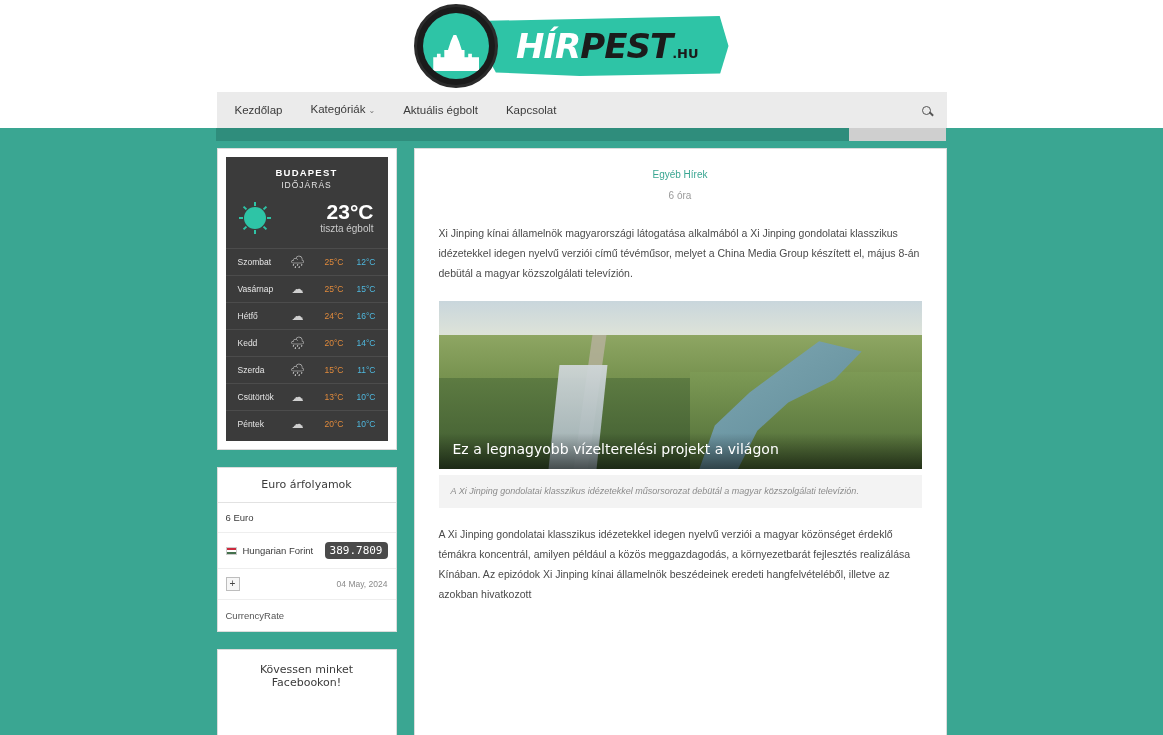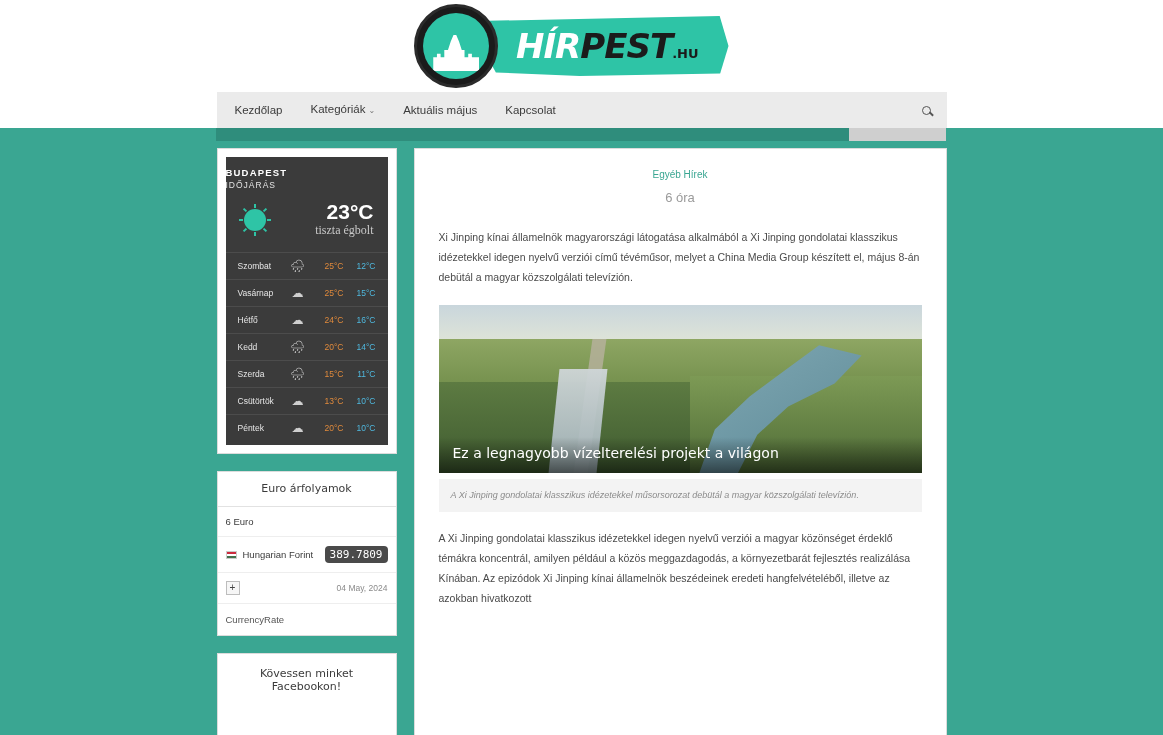--- a/index.html
+++ b/index.html
@@ -181,20 +181,21 @@
     border: 1px solid #dcdcdc;
     margin-bottom: 17px;
     padding: 8px;
   }
   .weather-card {
     background: #3b3b3b;
     color: #fff;
     padding: 10px 0 4px;
   }
   .weather-title {
+    text-align: center;
     font-size: 9.5px;
     letter-spacing: 1.2px;
     font-weight: bold;
     line-height: 12px;
     color: #ffffff;
   }
   .weather-title .sub {
     display: block;
     font-weight: normal;
     letter-spacing: 1px;
@@ -229,23 +230,22 @@
     margin-left: -2px; margin-top: -1px;
   }
   .temp-block { text-align: right; }
   .temp-val {
     font-size: 21px;
     font-weight: bold;
     color: #ffffff;
     line-height: 22px;
   }
   .temp-desc {
-    font-size: 12px;
+    font-size: 10px;
     color: #c9c9c9;
-    font-family: Liberation Serif, serif;
   }
   .w-row {
     display: flex;
     align-items: center;
     padding: 6px 12px;
     border-top: 1px solid #4c4c4c;
     font-size: 8.5px;
   }
   .w-day { flex: 1; color: #e6e6e6; }
   .w-ico { width: 28px; text-align: center; color: #cfcfcf; font-size: 12px; }
@@ -331,21 +331,21 @@
     font-family: "DejaVu Sans", sans-serif;
     font-size: 25px;
     line-height: 33px;
     font-weight: bold;
     color: #1e1e1e;
     letter-spacing: -0.2px;
   }
   .meta {
     text-align: center;
     color: #9a9a9a;
-    font-size: 13px;
+    font-size: 10px;
     margin: 5px 0 22px;
   }
   p.body-text {
     font-size: 10.5px;
     line-height: 20px;
     color: #4a4a4a;
     margin: 0 0 18px;
   }
   .figure {
     margin: 0 0 6px;
@@ -451,21 +451,21 @@
       <div class="logo-brush">
         <div class="logo-text"><span>HÍR</span><span class="dark">PEST</span><span class="tld">.HU</span></div>
       </div>
     </div>
   </div>
 
   <div class="navwrap">
     <div class="nav">
       <div class="nav-item"><span>Kezdőlap</span></div>
       <div class="nav-item"><span>Kategóriák</span><span class="caret">⌄</span></div>
-      <div class="nav-item"><span>Aktuális május</span></div>
+      <div class="nav-item"><span>Aktuális égbolt</span></div>
       <div class="nav-item"><span>Kapcsolat</span></div>
       <div class="nav-search">
         <span class="mag"></span>
       </div>
     </div>
   </div>
 
   <div class="body-band">
     <div class="teal-dark-strip"></div>
     <div class="teal-dark-strip2"></div>

